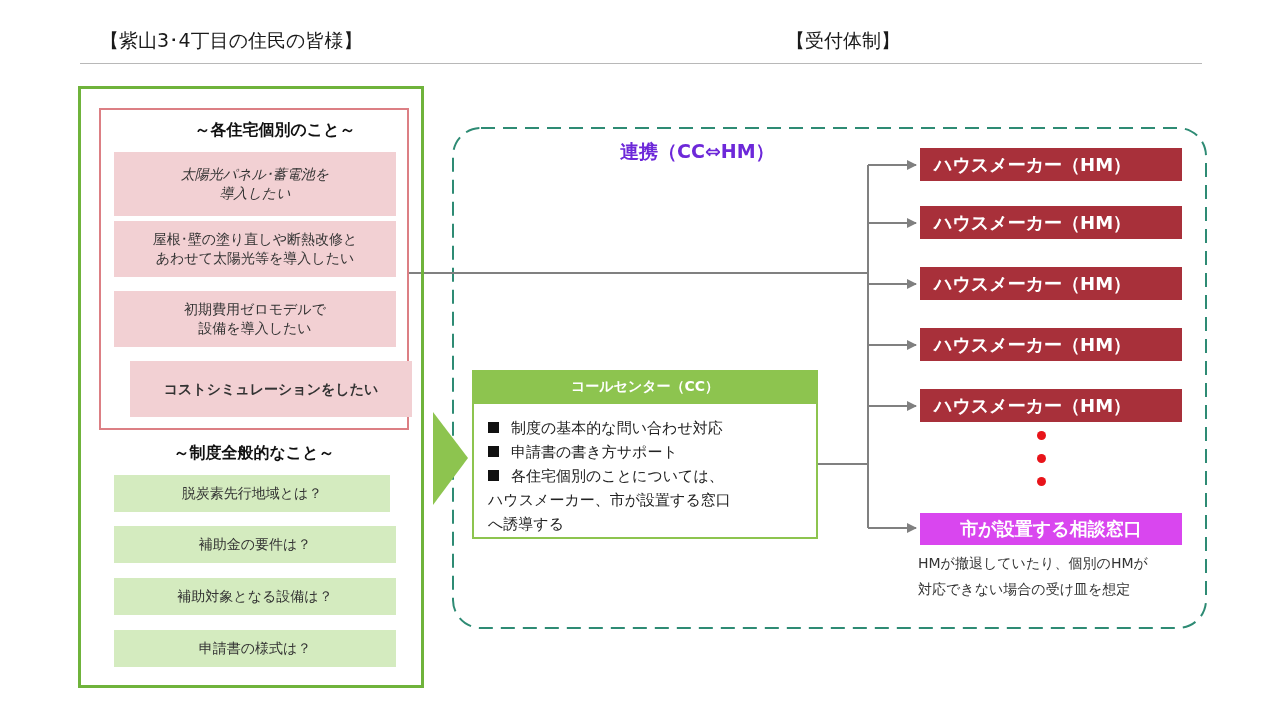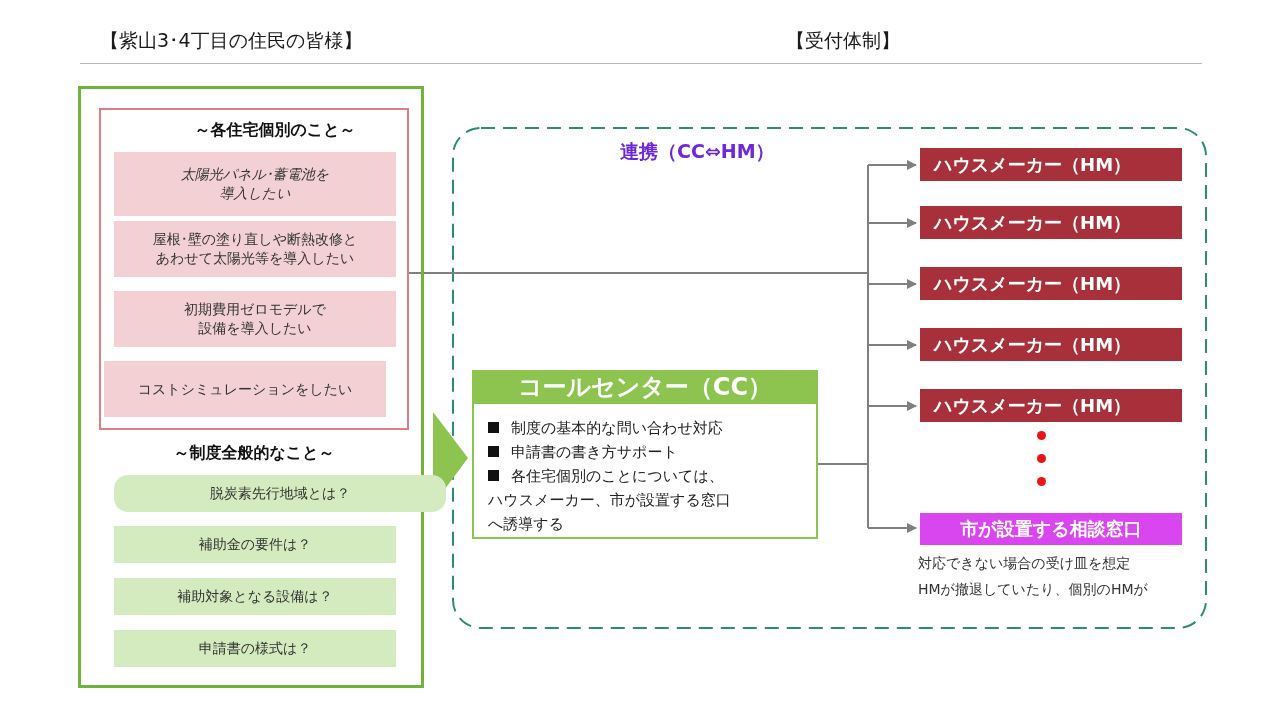--- a/index.html
+++ b/index.html
@@ -7,21 +7,21 @@
          font-family:"DejaVu Sans","Liberation Sans",sans-serif; color:#262626; }
   .abs { position:absolute; }
   .hdr { font-size:19px; color:#1a1a1a; }
   .hline { left:80px; top:63px; width:1122px; height:1px; background:#b8b8b8; }
   .outer { left:78px; top:86px; width:346px; height:602px; border:3px solid #6fb33b; box-sizing:border-box; }
   .pinkbox { left:99px; top:108px; width:310px; height:322px; border:2px solid #dc7f84; box-sizing:border-box; }
   .sect-title { font-weight:bold; font-size:16px; text-align:center; color:#111; }
   .pitem { background:#f2d0d3; font-size:14px; text-align:center; display:flex; align-items:center; justify-content:center; line-height:1.35; color:#333; white-space:pre-line; }
   .gitem { background:#d4ebbf; font-size:14px; text-align:center; display:flex; align-items:center; justify-content:center; color:#333; }
   .renkei { left:620px; top:139px; font-weight:bold; font-size:19px; color:#6d28d9; }
-  .cc-head { left:472px; top:370px; width:346px; height:34px; background:#8dc44f; color:#fff; font-weight:bold; font-size:24px; display:flex; align-items:center; justify-content:center; }
+  .cc-head { left:472px; top:370px; width:346px; height:34px; background:#8dc44f; color:#fff; font-weight:bold; font-size:14px; display:flex; align-items:center; justify-content:center; }
   .cc-body { left:472px; top:404px; width:346px; height:135px; border:2px solid #8dc44f; border-top:none; box-sizing:border-box; padding:12px 10px 0 14px; font-size:15px; line-height:24px; color:#222; }
   .cc-body .bul { display:flex; }
   .cc-body .sq { width:11px; height:11px; background:#111; margin:6px 12px 0 0; flex:none; }
   .cc-body .cont { padding-left:0; }
   .hm { left:920px; width:262px; height:33px; background:#a8303a; color:#fff; font-weight:bold; font-size:18px; display:flex; align-items:center; padding-left:14px; box-sizing:border-box; }
   .window { left:920px; top:513px; width:262px; height:32px; background:#d946ef; color:#fff; font-weight:bold; font-size:18px; display:flex; align-items:center; justify-content:center; }
   .note { left:918px; top:550px; font-size:14px; line-height:26px; color:#333; }
   .dot { width:9px; height:9px; border-radius:50%; background:#e8141a; }
 </style>
 </head>
@@ -58,24 +58,24 @@
 
 <div class="abs outer"></div>
 <div class="abs pinkbox"></div>
 <div class="abs sect-title" style="left:101px;top:120px;width:306px;padding-left:21px;">～各住宅個別のこと～</div>
 <div class="abs pitem" style="left:114px;top:152px;width:282px;height:64px;font-style:italic;">太陽光パネル･蓄電池を
 導入したい</div>
 <div class="abs pitem" style="left:114px;top:221px;width:282px;height:56px;">屋根･壁の塗り直しや断熱改修と
 あわせて太陽光等を導入したい</div>
 <div class="abs pitem" style="left:114px;top:291px;width:282px;height:56px;text-align:center;">初期費用ゼロモデルで
 設備を導入したい</div>
-<div class="abs pitem" style="left:104px;top:361px;width:282px;height:56px;">コストシミュレーションをしたい</div>
+<div class="abs pitem" style="left:130px;top:361px;width:282px;height:56px;font-weight:bold;">コストシミュレーションをしたい</div>
 
 <div class="abs sect-title" style="left:101px;top:443px;width:306px;">～制度全般的なこと～</div>
-<div class="abs gitem" style="left:114px;top:475px;width:332px;height:37px;border-radius:14px;">脱炭素先行地域とは？</div>
+<div class="abs gitem" style="left:114px;top:475px;width:276px;height:37px;">脱炭素先行地域とは？</div>
 <div class="abs gitem" style="left:114px;top:526px;width:282px;height:37px;">補助金の要件は？</div>
 <div class="abs gitem" style="left:114px;top:578px;width:282px;height:37px;">補助対象となる設備は？</div>
 <div class="abs gitem" style="left:114px;top:630px;width:282px;height:37px;">申請書の様式は？</div>
 
 <div class="abs renkei">連携（CC⇔HM）</div>
 
 <div class="abs cc-head">コールセンター（CC）</div>
 <div class="abs cc-body">
   <div class="bul">
       <span class="sq"></span>
@@ -98,15 +98,15 @@
 <div class="abs hm" style="top:267px;">ハウスメーカー（HM）</div>
 <div class="abs hm" style="top:328px;">ハウスメーカー（HM）</div>
 <div class="abs hm" style="top:389px;">ハウスメーカー（HM）</div>
 
 <div class="abs dot" style="left:1037px;top:431px;"></div>
 <div class="abs dot" style="left:1037px;top:454px;"></div>
 <div class="abs dot" style="left:1037px;top:477px;"></div>
 
 <div class="abs window">市が設置する相談窓口</div>
 <div class="abs note">
+  <div>HMが撤退していたり、個別のHMが</div>
   <div>対応できない場合の受け皿を想定</div>
-  <div>HMが撤退していたり、個別のHMが</div>
 </div>
 
 </body></html>

